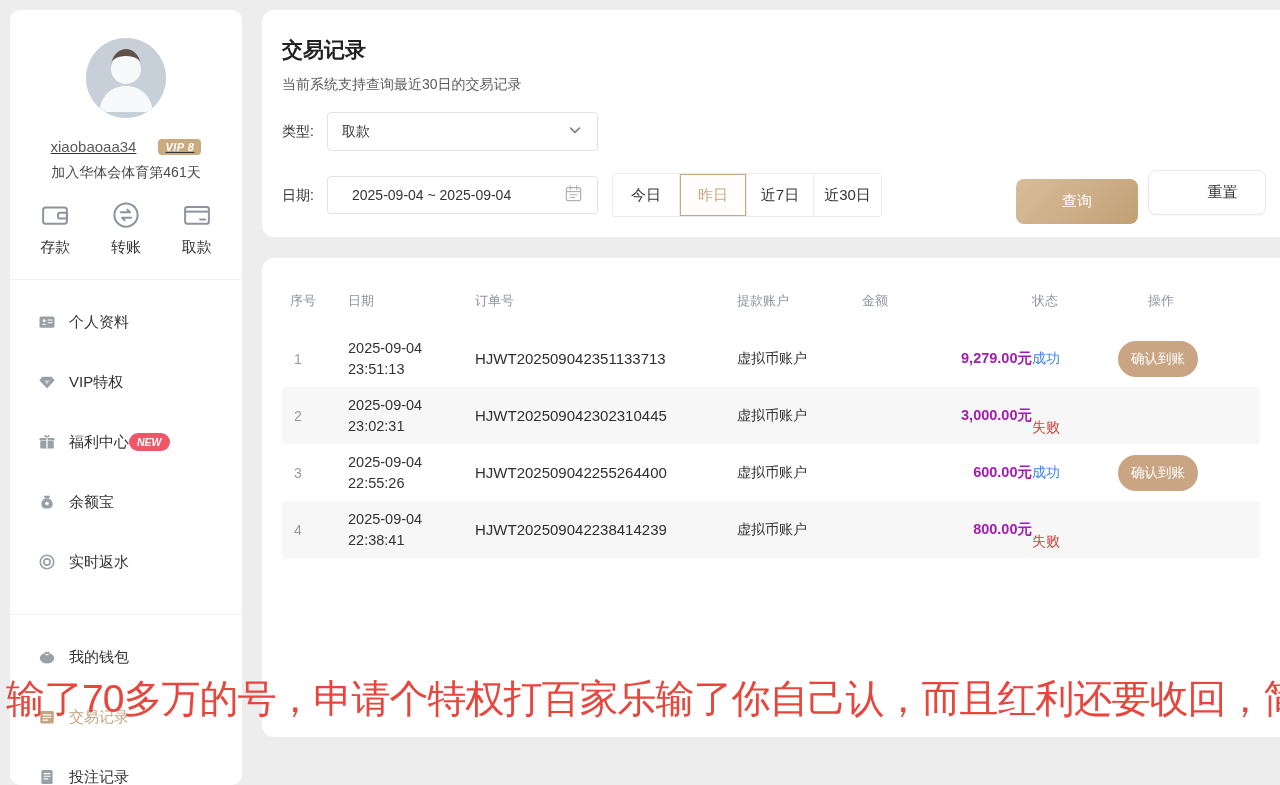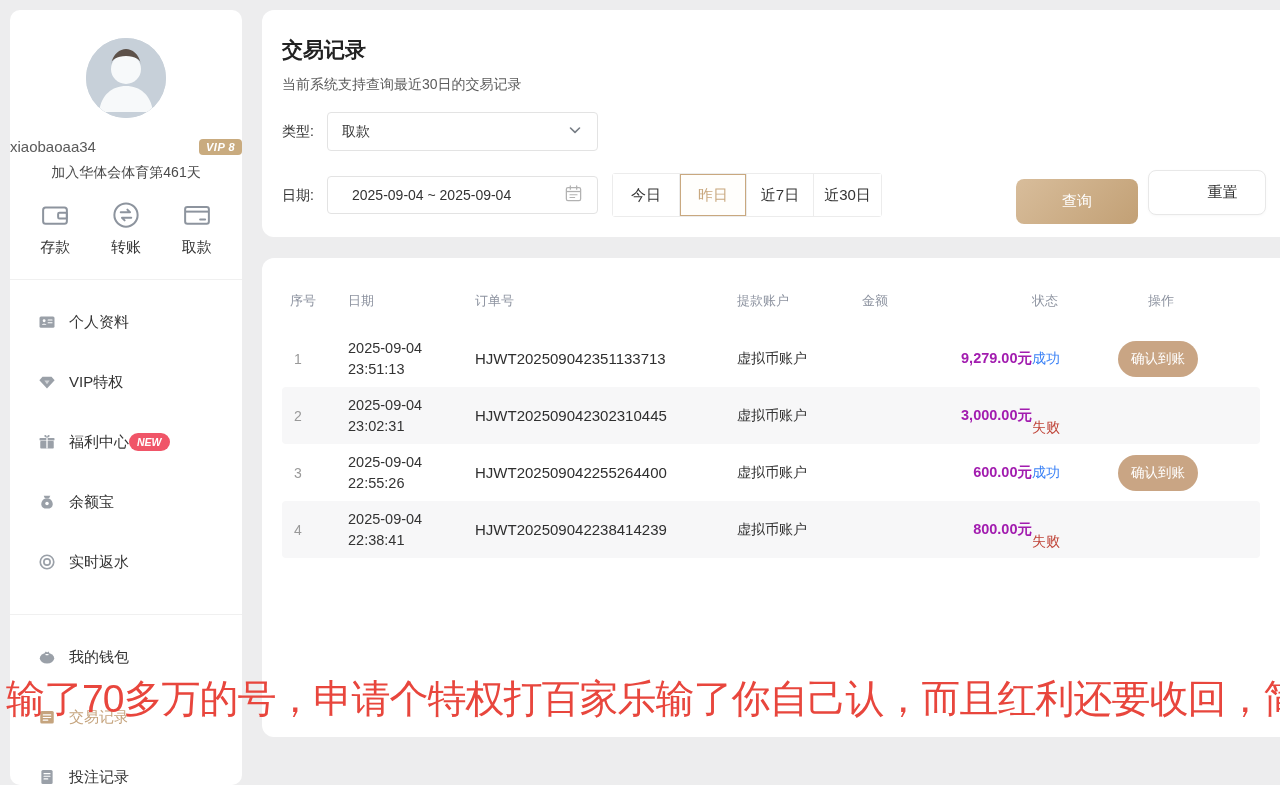--- a/index.html
+++ b/index.html
@@ -10,21 +10,21 @@
     font-family:"Liberation Sans","DejaVu Sans",sans-serif;
     overflow:hidden;
     color:#333;
   }
   
   .sidebar{ position:absolute; left:10px; top:10px; width:232px; height:775px;
     background:#fff; border-radius:10px; }
   .profile{ padding-top:28px; text-align:center; }
   .avatar{ width:80px; height:80px; border-radius:50%; margin:0 auto; overflow:hidden;
     background:#c7d0d9; }
-  .username-row{ margin-top:20px; display:flex; justify-content:space-between; align-items:center; gap:22px; }
+  .username-row{ margin-top:20px; display:flex; justify-content:center; align-items:center; gap:22px;text-decoration:underline; }
   .username{ font-size:15px; color:#5a5a5a; }
   .vip-badge{ background:#c9ab7f; color:#fff; font-size:11px; font-weight:bold; font-style:italic;
     padding:2px 7px; border-radius:4px; letter-spacing:.5px; }
   .join-text{ margin-top:9px; font-size:14px; color:#4a4a4a; }
   .quick-actions{ display:flex; margin-top:18px; padding:0 10px; }
   .qa-item{ flex:1; text-align:center; cursor:pointer; }
   .qa-icon{ color:#8d949e; display:inline-block; height:32px; }
   .qa-label{ margin-top:4px; font-size:15px; color:#333; }
   .divider{ height:1px; background:#f0f0f0; margin-top:22px; }
   .menu{ padding-top:12px; }

